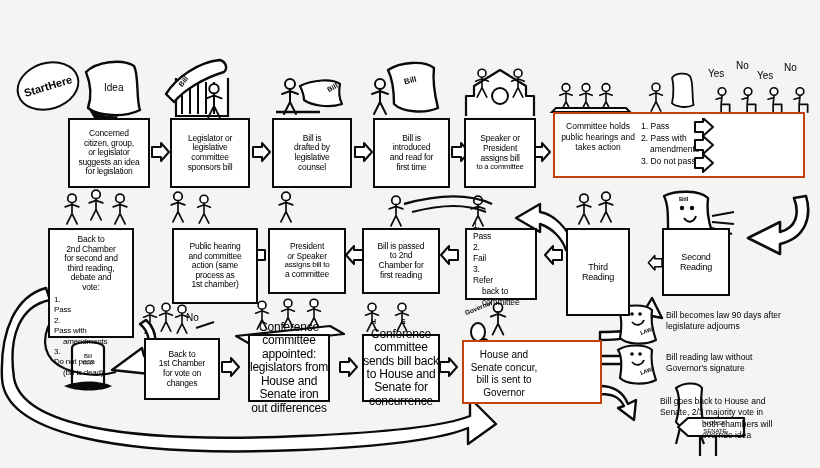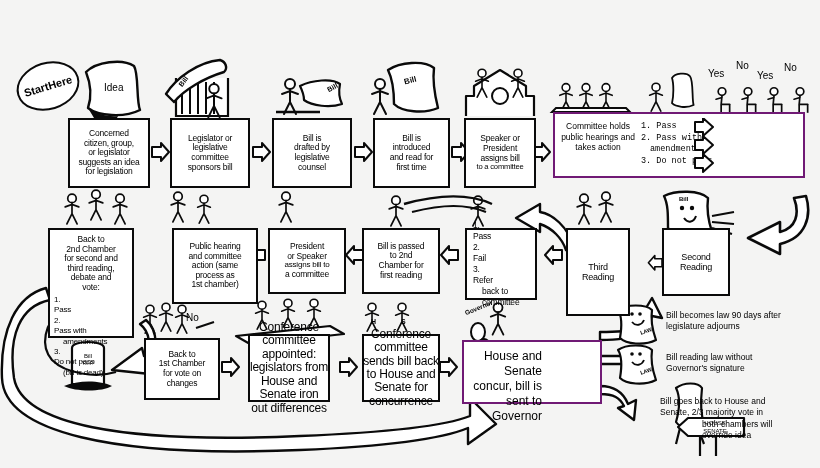--- a/index.html
+++ b/index.html
@@ -28,21 +28,21 @@
     letter-spacing:-0.2px;
     z-index:6;
   }
   .box span{display:block;white-space:nowrap;}
   .f9{font-size:9px;}
   .f85{font-size:8.5px;}
   .f75{font-size:12px;}
 
   
   .panel{
-    position:absolute;background:#fff;border:2px solid #701a75;
+    position:absolute;background:#fff;border:2px solid #c2410c;
     box-sizing:border-box;z-index:6;
   }
   .panel .col{position:absolute;}
   .lst{font-size:8.5px;line-height:1.45;white-space:nowrap;}
   .lst .sub{padding-left:9px;}
 
   .freetext{
     position:absolute;font-size:8.5px;line-height:1.35;
     white-space:nowrap;z-index:7;
   }
@@ -359,21 +359,21 @@
 <div class="lbl" style="left:757px;top:70px;">Yes</div>
 <div class="lbl" style="left:784px;top:62px;">No</div>
 
 <div class="panel" style="left:553px;top:112px;width:252px;height:66px;">
   <div class="col" style="left:4px;top:7px;width:78px;text-align:center;font-size:8.5px;line-height:1.25;">
     <span>Committee</span>
     <span>holds public</span>
     <span>hearings and</span>
     <span>takes action</span>
   </div>
-  <div class="col lst" style="left:86px;top:6px;font-family:Liberation Mono, monospace;">
+  <div class="col lst" style="left:86px;top:6px;">
     <div><span>1.</span> <span>Pass</span></div>
     <div><span>2.</span> <span>Pass with</span></div>
     <div class="sub" style="margin-top:-2px;"><span>amendments</span></div>
     <div><span>3.</span> <span>Do not pass</span></div>
   </div>
 </div>
 
 <svg style="position:absolute;left:693px;top:118px;width:24px;height:56px;z-index:7;" viewBox="0 0 24 56">
   <path d="M2 4 L10 4 L10 0 L20 9 L10 18 L10 14 L2 14 Z" fill="#fff" stroke="#0a0a0a" stroke-width="2" stroke-linejoin="round"></path>
   <path d="M2 22 L10 22 L10 18 L20 27 L10 36 L10 32 L2 32 Z" fill="#fff" stroke="#0a0a0a" stroke-width="2" stroke-linejoin="round"></path>
@@ -489,21 +489,21 @@
 <div class="box f75" style="left:362px;top:334px;width:78px;height:68px;">
   <span>Conference</span>
   <span>committee</span>
   <span>sends bill back</span>
   <span>to House and</span>
   <span>Senate for</span>
   <span>concurrence</span>
 </div>
 
 <div class="panel" style="left:462px;top:340px;width:140px;height:64px;">
-  <div class="col" style="left:2px;top:7px;width:76px;text-align:right;font-size:12px;line-height:1.25;">
+  <div class="col" style="left:2px;top:7px;width:76px;text-align:center;font-size:10px;line-height:1.25;">
     <span>House and</span>
     <span>Senate concur,</span>
     <span>bill is sent to</span>
     <span>Governor</span>
   </div>
 </div>
 
 <div class="lbl" style="left:464px;top:304px;font-size:6.5px;transform:rotate(-22deg);font-weight:700;">Governor</div>
 
 <div class="lbl" style="left:371px;top:318px;font-size:7px;font-weight:700;">H</div>

